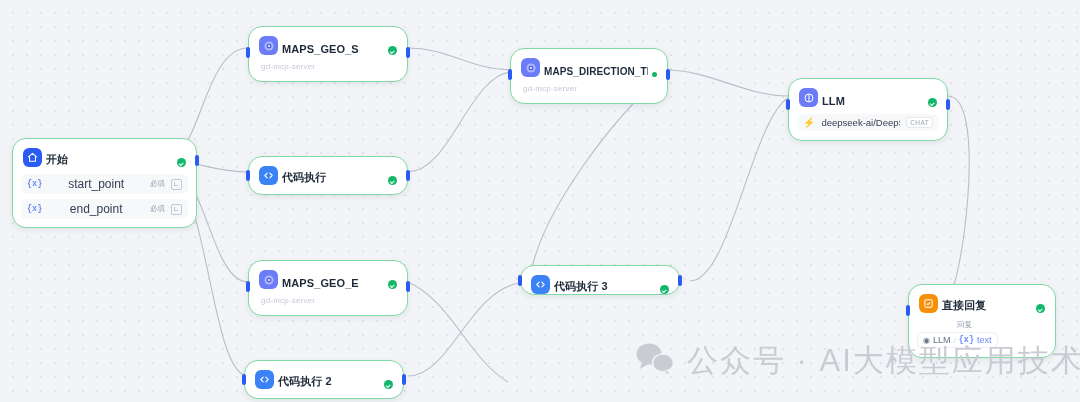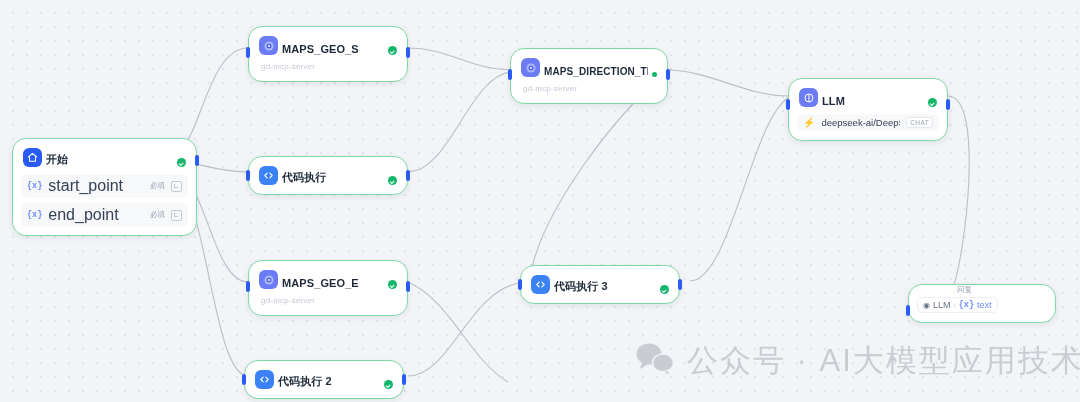--- a/index.html
+++ b/index.html
@@ -115,24 +115,25 @@
     gap: 6px;
   }
   .var-x {
     font-size: 8.5px;
     color: #6b8afd;
     font-family: "Liberation Mono", monospace;
     font-weight: 700;
     flex: 0 0 auto;
   }
   .var-name {
-    font-size: 16px;
+    font-size: 12px;
     color: #344054;
     flex: 1 1 auto;
     white-space: nowrap;
+    text-align: center;
   }
   .var-req {
     font-size: 7.5px;
     color: #98a2b3;
     flex: 0 0 auto;
     font-family: Liberation Mono, monospace;
   }
   .var-box {
     width: 9px; height: 9px;
     border: 1px solid #c3c9d4;
@@ -372,21 +373,21 @@
       </span>
       <span class="node-title small">MAPS_DIRECTION_TRANS</span>
       <span class="status-dot tiny"></span>
     </div>
     <div class="node-sub">gd-mcp-server</div>
     <span class="port left head"></span>
     <span class="port right head"></span>
   </div>
 
   <div class="node" id="node-code-exec-3" style="left:520px; top:265px; width:160px;">
-    <div class="node-head" style="padding-bottom:9px;">
+    <div class="node-head" style="padding-bottom:0;">
       <span class="node-icon icon-code">
         <svg width="11" height="11" viewBox="0 0 24 24" fill="none" stroke="#fff" stroke-width="2.4" stroke-linecap="round" stroke-linejoin="round">
           <path d="M9 7 4 12l5 5"></path>
             <path d="M15 7l5 5-5 5"></path>
         </svg>
       </span>
       <span class="node-title">代码执行 3</span>
       <span class="status-dot"></span>
     </div>
     <span class="port left"></span>
@@ -407,20 +408,30 @@
     <div class="model-row">
       <span class="model-glyph">⚡</span>
       <span class="model-name">deepseek-ai/DeepSe...</span>
       <span class="model-badge">CHAT</span>
     </div>
     <span class="port left head"></span>
     <span class="port right head"></span>
   </div>
 
   <div class="node" id="node-direct-reply" style="left:908px; top:284px; width:148px;">
+    <div class="node-head">
+      <span class="node-icon icon-orange">
+        <svg width="11" height="11" viewBox="0 0 24 24" fill="none" stroke="#fff" stroke-width="2.2" stroke-linejoin="round">
+          <rect x="4" y="4" width="16" height="16" rx="3"></rect>
+            <path d="M8.5 12.2l2.4 2.4 4.6-5"></path>
+        </svg>
+      </span>
+      <span class="node-title">直接回复</span>
+      <span class="status-dot"></span>
+    </div>
     <div class="reply-body">
       <div class="reply-label">回复</div>
       <div class="reply-pill">
         <span class="reply-ico">◉</span>
         <span class="reply-src">LLM</span>
         <span class="reply-sep">/</span>
         <span class="reply-x">{x}</span>
         <span class="reply-var">text</span>
       </div>
     </div>

